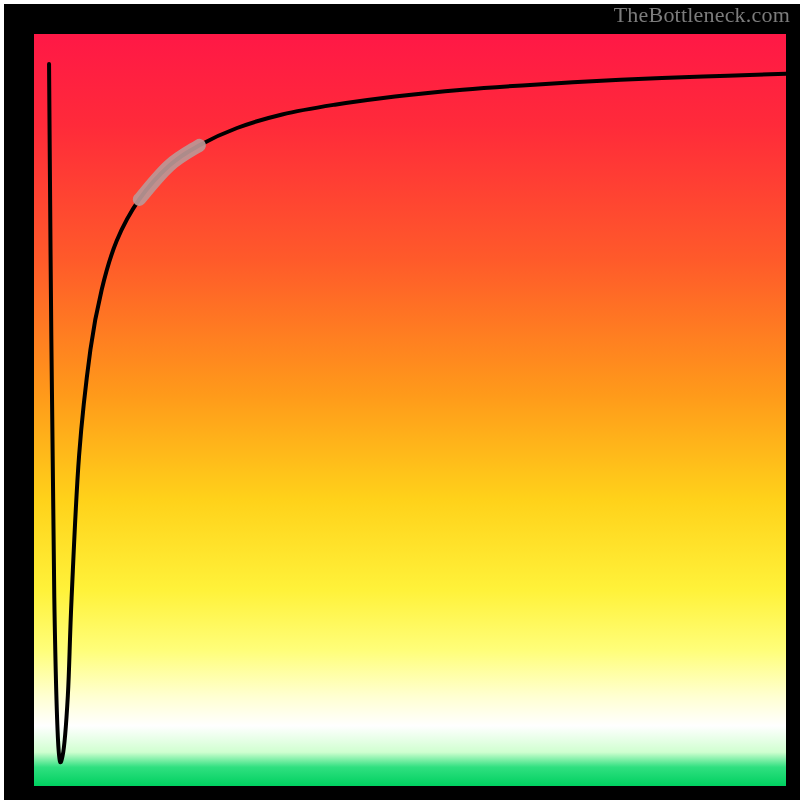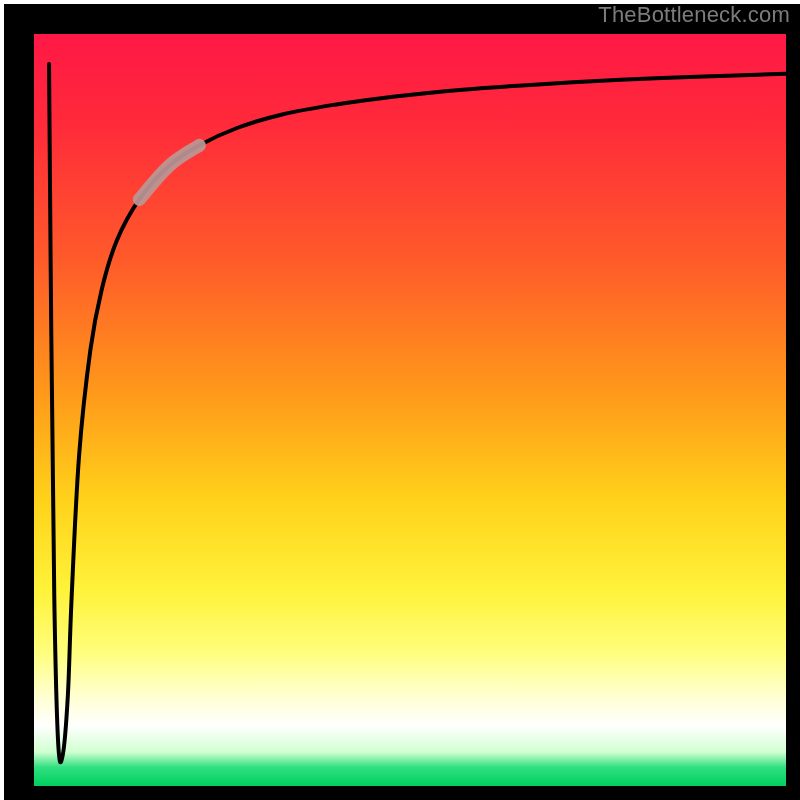--- a/index.html
+++ b/index.html
@@ -2,21 +2,21 @@
 <html><head>
 <meta charset="utf-8">
 <style>
   * { margin: 0; padding: 0; box-sizing: border-box; }
   html, body { width: 800px; height: 800px; overflow: hidden; background: #fff; }
   .wrap { position: relative; width: 800px; height: 800px; }
   .attribution {
     position: absolute;
     top: 2px;
     right: 10px;
-    font-family: Liberation Sans, sans-serif;
+    font-family: Liberation Serif, serif;
     font-size: 22px;
     color: #7c7c7c;
     letter-spacing: 0.2px;
     z-index: 10;
   }
   svg.chart { position: absolute; left: 0; top: 0; }
 </style>
 </head>
 <body>
 

